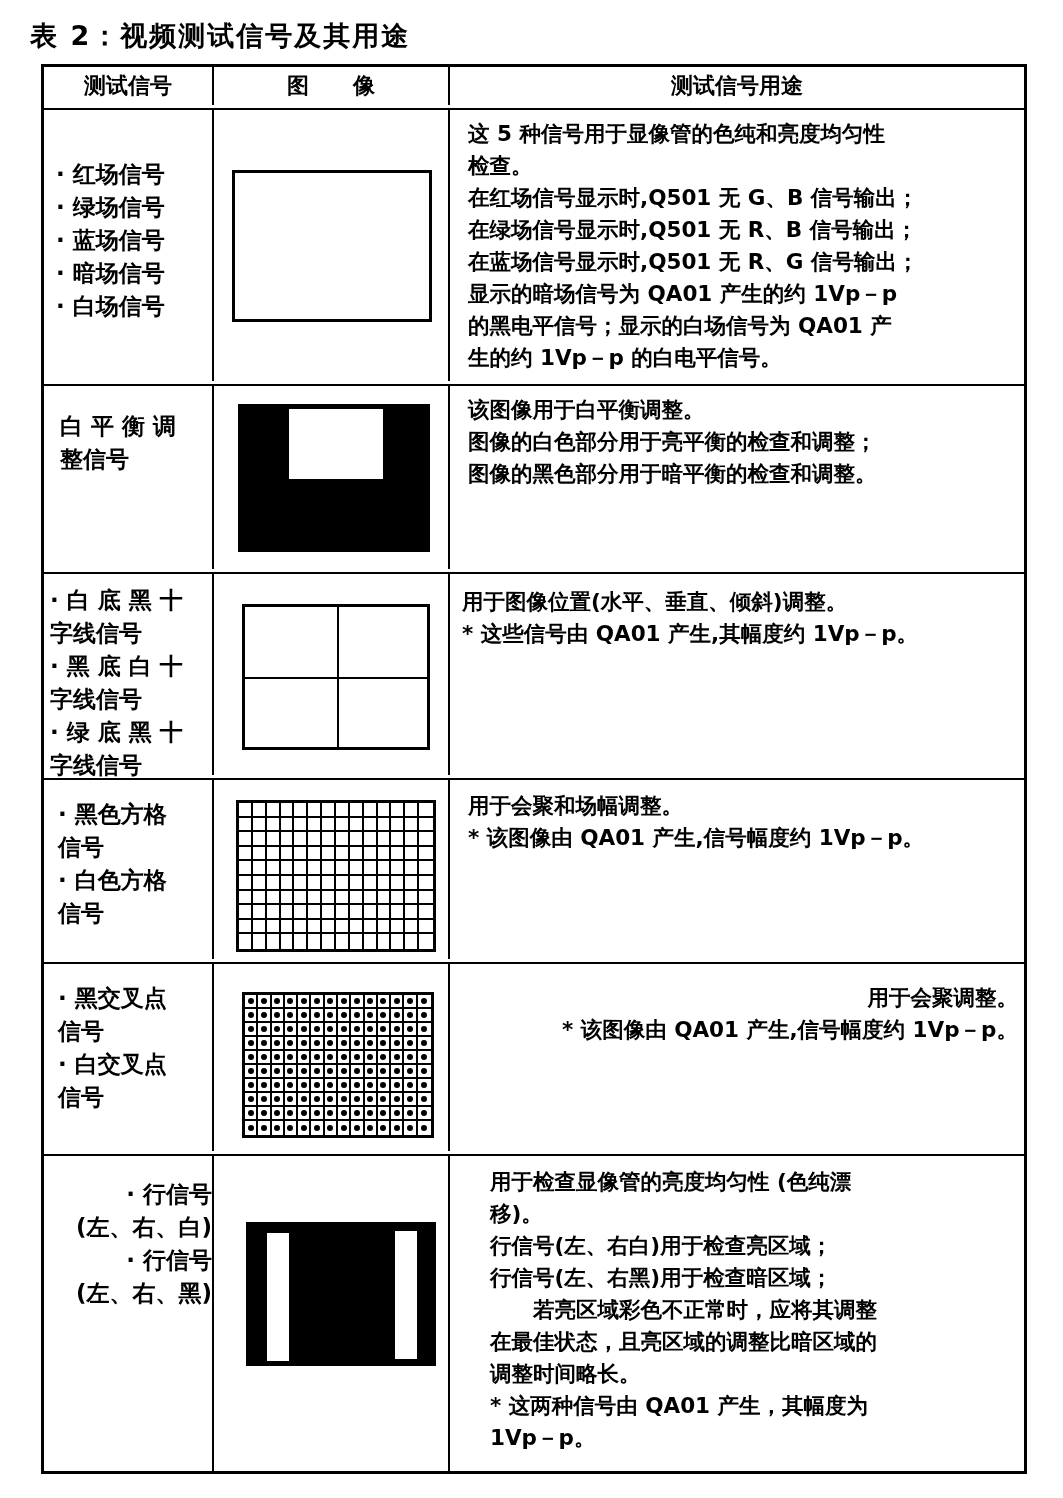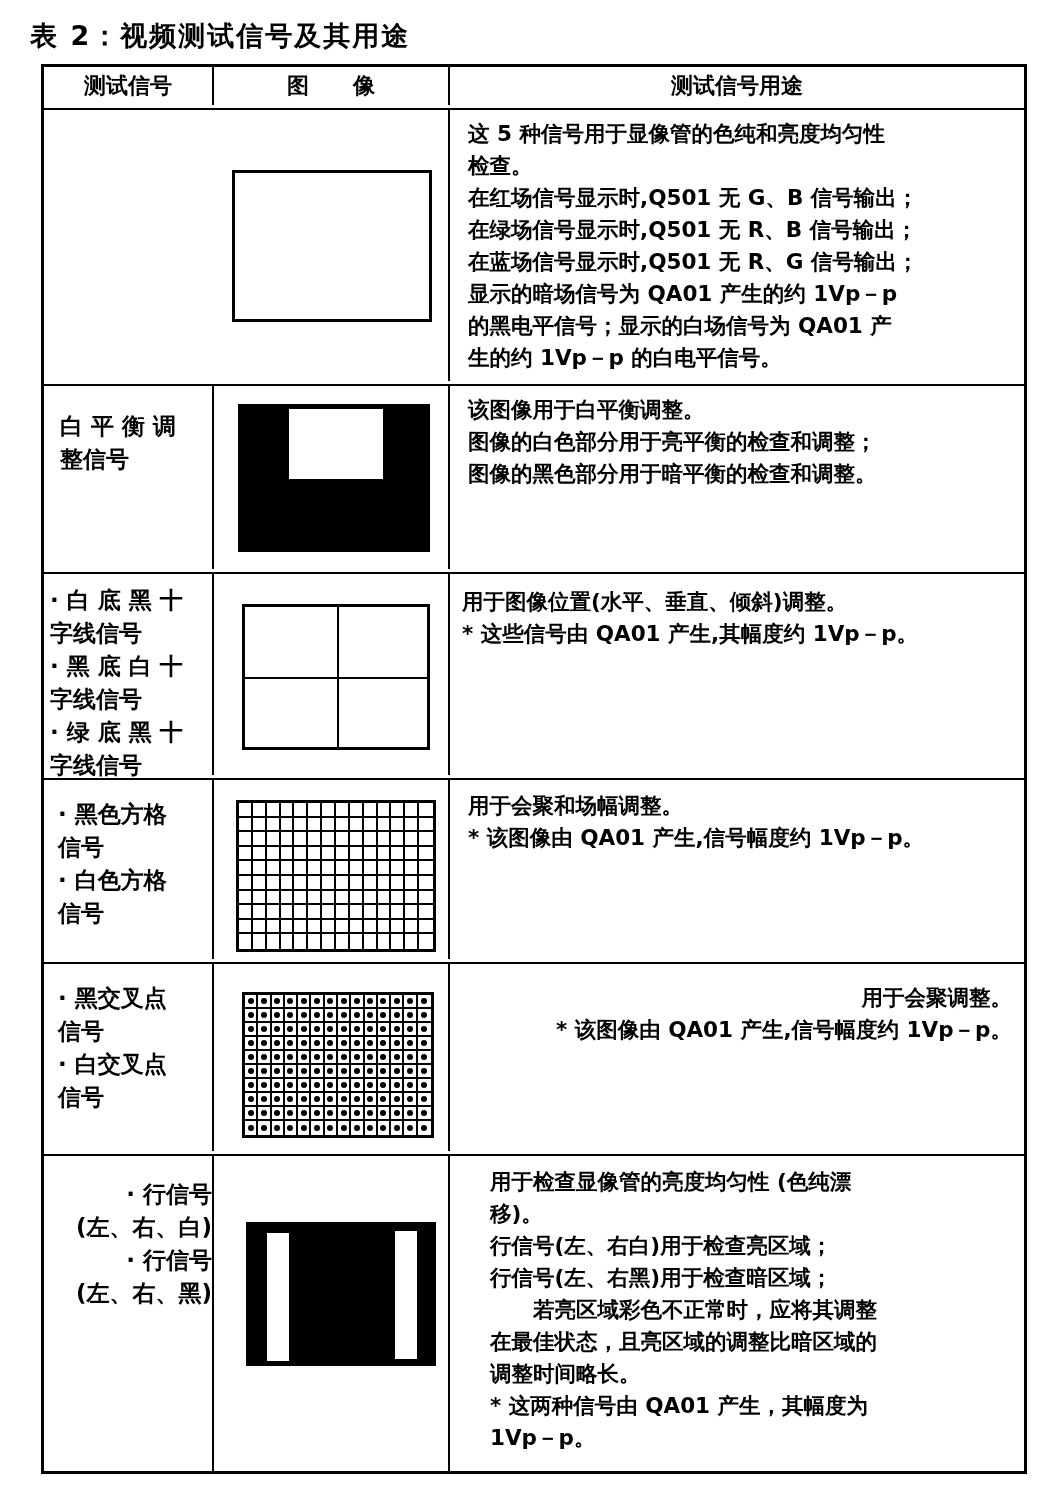--- a/index.html
+++ b/index.html
@@ -10,21 +10,21 @@
            border:3px solid #000; box-sizing:border-box; }
   .row { position:absolute; left:0; width:100%; border-bottom:2px solid #000; box-sizing:border-box; }
   .row:last-child { border-bottom:none; }
   .cell { position:absolute; top:0; bottom:3px; box-sizing:border-box; }
   .c1 { left:0; width:170px; border-right:2px solid #000; }
   .c2 { left:170px; width:236px; border-right:2px solid #000;text-align:right; }
   .c3 { left:406px; right:0; }
   .hdr { font-size:22px; font-weight:bold; display:flex; align-items:center; justify-content:center; }
   .names { font-size:23px; font-weight:bold; line-height:33px; padding-left:12px; }
   .names div { white-space:nowrap; }
-  .desc { font-size:21.5px; font-weight:bold; line-height:32px; padding:8px 12px 0 18px; }
+  .desc { font-size:21.5px; font-weight:bold; line-height:32px; padding:8px 6px 0 18px; }
   .desc div { white-space:nowrap; }
   .pic { position:absolute; box-sizing:border-box; border:3px solid #000; background:#fff; }
   .black { background:#000; }
   .whitebox { position:absolute; background:#fff; }
   .vline { position:absolute; top:0; bottom:0; width:2px; background:#000; }
   .hline { position:absolute; left:0; right:0; height:2px; background:#000; }
   .grid { display:grid; width:100%; height:100%; }
   .gcell { border-right:2px solid #000; border-bottom:2px solid #000; box-sizing:border-box; position:relative; }
   .dot::after { content:""; position:absolute; left:50%; top:50%; width:6px; height:6px; margin:-3px 0 0 -3px; border-radius:50%; background:#000; }
 </style>
@@ -35,20 +35,27 @@
 
 <div class="table">
 
   <div class="row" style="top:0;height:43px;">
     <div class="cell c1 hdr">测试信号</div>
     <div class="cell c2 hdr">图　　像</div>
     <div class="cell c3 hdr">测试信号用途</div>
   </div>
 
   <div class="row" style="top:43px;height:276px;">
+    <div class="cell c1 names" style="padding-top:48px;">
+      <div>· 红场信号</div>
+      <div>· 绿场信号</div>
+      <div>· 蓝场信号</div>
+      <div>· 暗场信号</div>
+      <div>· 白场信号</div>
+    </div>
     <div class="cell c2">
       <div class="pic" style="left:18px;top:60px;width:200px;height:152px;"></div>
     </div>
     <div class="cell c3 desc">
       <div>这 5 种信号用于显像管的色纯和亮度均匀性</div>
       <div>检查。</div>
       <div>在红场信号显示时,Q501 无 G、B 信号输出；</div>
       <div>在绿场信号显示时,Q501 无 R、B 信号输出；</div>
       <div>在蓝场信号显示时,Q501 无 R、G 信号输出；</div>
       <div>显示的暗场信号为 QA01 产生的约 1Vp－p</div>

